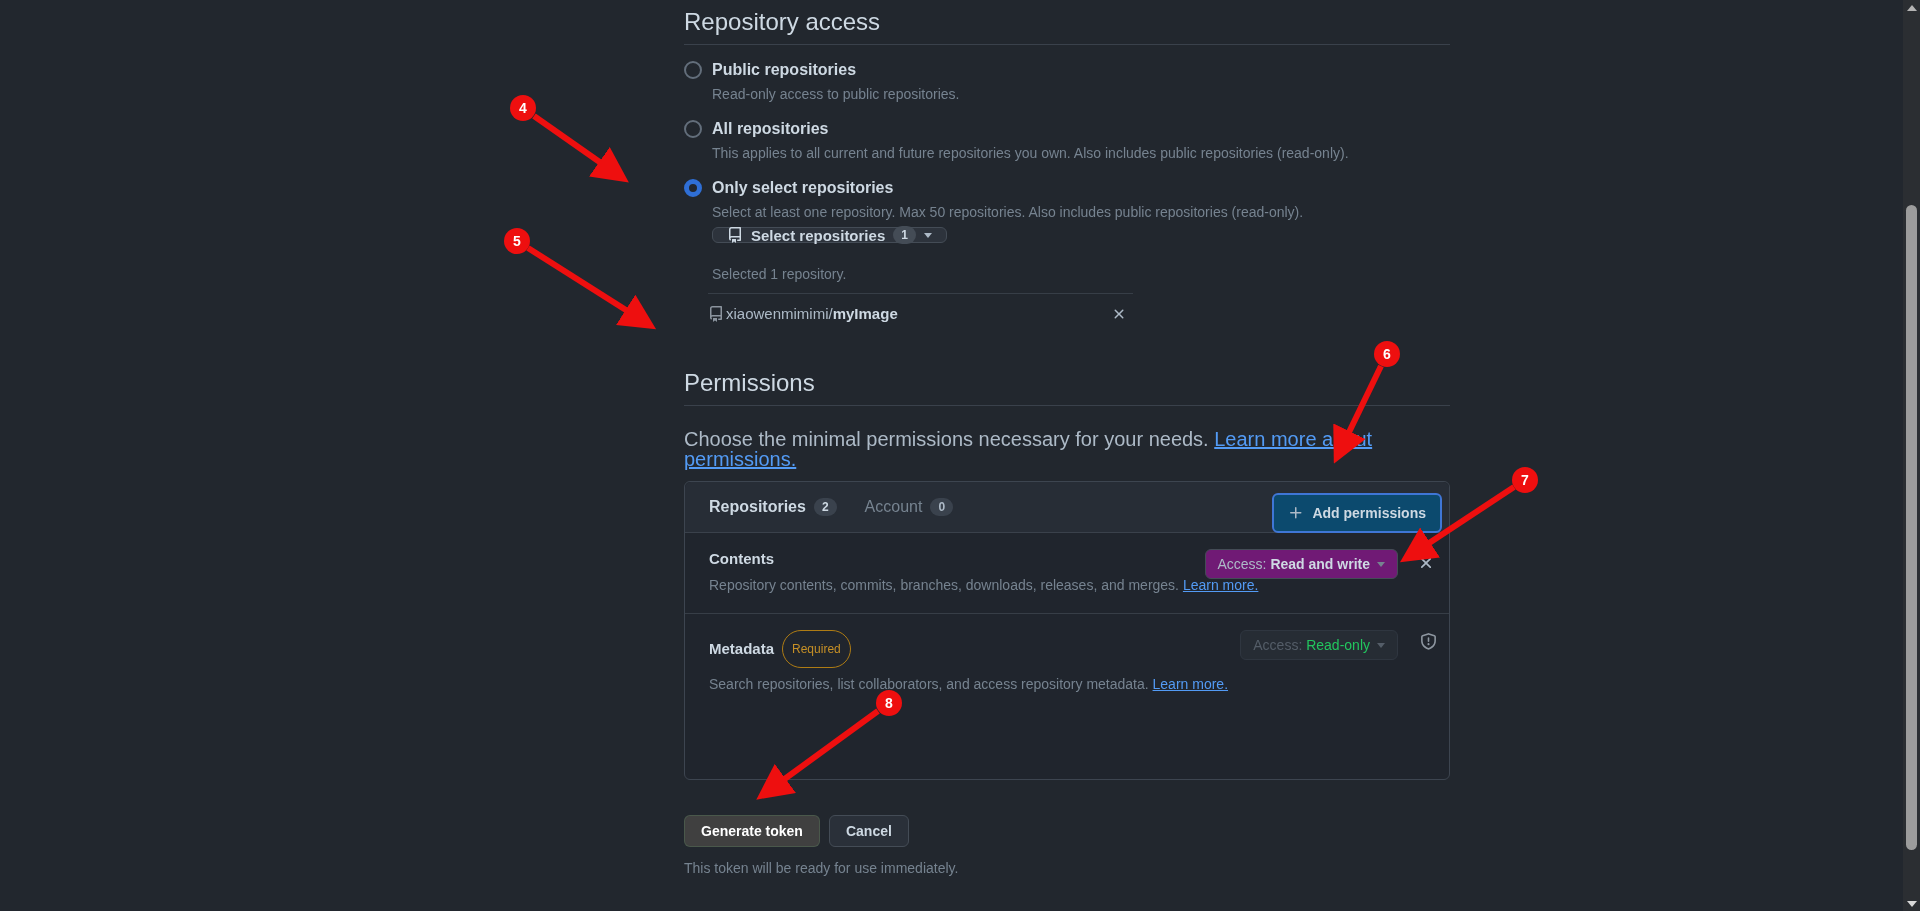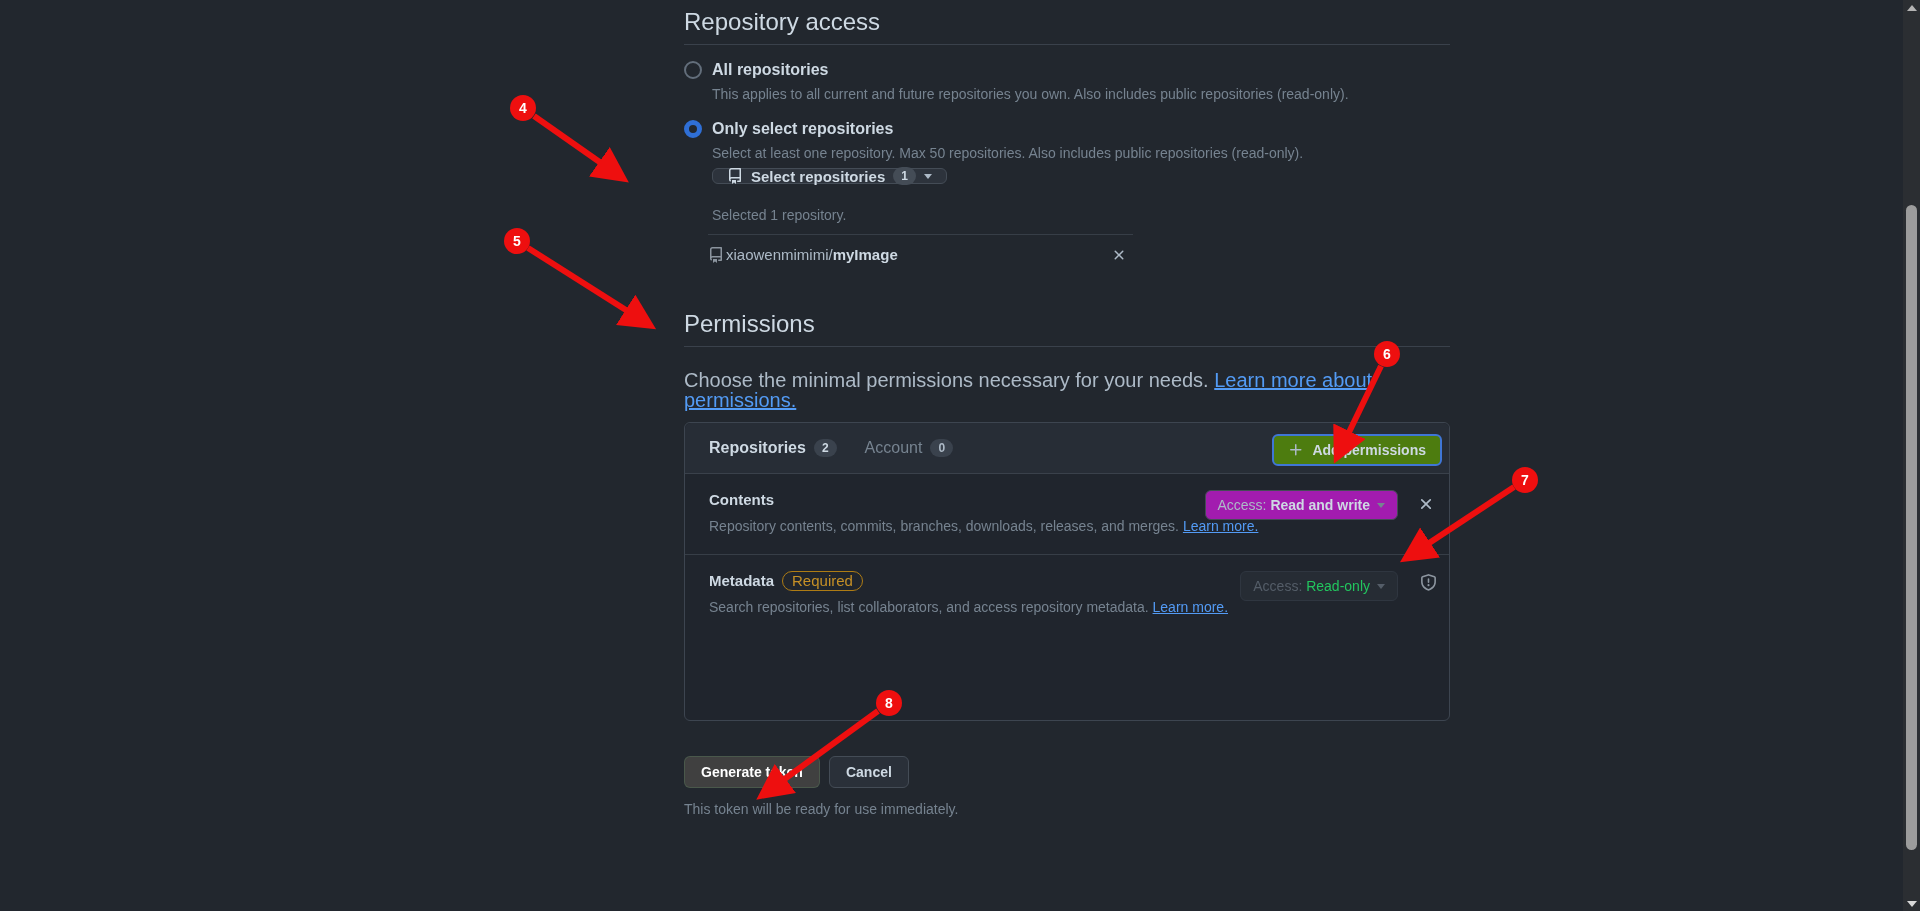--- a/index.html
+++ b/index.html
@@ -71,38 +71,38 @@
   .tab { display:flex; align-items:center; gap:8px; margin-right:28px; cursor:pointer; }
   .tab-label { font-size:16px; font-weight:700; color:#ced9e3; }
   .tab.inactive .tab-label { color:#768390; font-weight:400; }
   .tab-badge {
     background:#3a424d; color:#ced9e3; border-radius:20px;
     font-size:12px; font-weight:600; padding:2px 8px;
   }
   .tab.inactive .tab-badge { color:#adbac7; }
   .add-perm-btn {
     position:absolute; right:7px; top:11px;
-    height:32px; padding:0 14px; display:flex; align-items:center; gap:8px;
-    background:#4d7c0f; border:2px solid #3f76d6; border-radius:6px;
+    height:40px; padding:0 14px; display:flex; align-items:center; gap:8px;
+    background:#0c4a6e; border:2px solid #3f76d6; border-radius:6px;
     font-size:14px; font-weight:700; color:#ced9e3; cursor:pointer;
   }
   .add-perm-btn .octicon { color:#adbac7; }
 
   .perm-row { position:relative; height:80px; padding:16px 24px 0 24px; }
   .perm-row + .perm-row { border-top:1px solid #373e47; }
   .perm-row-title { font-size:15px; font-weight:700; color:#ced9e3; line-height:20px; display:flex; align-items:center; gap:8px; }
   .required-pill {
     border:1px solid #ae7c14; color:#c69026; border-radius:20px;
-    font-size:15px; font-weight:400; padding:1px 9px; line-height:16px;
+    font-size:12px; font-weight:400; padding:10px 9px; line-height:16px;
   }
   .perm-row-desc { margin-top:6px; font-size:14px; color:#768390; line-height:20px; }
   .access-btn {
     position:absolute; right:51px; top:16px;
     height:30px; padding:0 12px; display:flex; align-items:center; gap:7px;
-    background:#a21caf; border:1px solid #444c56; border-radius:6px;
+    background:#701a75; border:1px solid #444c56; border-radius:6px;
     font-size:14px; color:#adbac7; cursor:pointer;
   }
   .access-btn b { color:#ced9e3; }
   .access-btn .caret { border-top-color:#768390; }
   .access-btn.disabled { background:#262c34; border-color:#2f3640; color:#545d68; cursor:default; }
   .access-btn.disabled b { color:#22c55e; font-weight:400; }
   .access-btn.disabled .caret { border-top-color:#545d68; }
   .row-x { position:absolute; right:14px; top:21px; color:#adbac7; cursor:pointer; }
   .row-shield { position:absolute; right:12px; top:19px; color:#8d96a0; }
 
@@ -133,20 +133,27 @@
 
   .octicon { display:inline-block; flex:0 0 auto; }
 </style>
 </head>
 <body>
 
 <div class="main-col">
 
   <h2 class="section-title" id="repo-access-title">Repository access</h2>
 
+  <div class="option">
+    <div class="opt-head">
+      <span class="radio"></span>
+      <span class="opt-label">Public repositories</span>
+    </div>
+    <div class="opt-desc">Read-only access to public repositories.</div>
+  </div>
 
   <div class="option">
     <div class="opt-head">
       <span class="radio"></span>
       <span class="opt-label">All repositories</span>
     </div>
     <div class="opt-desc">This applies to all current and future repositories you own. Also includes public repositories (read-only).</div>
   </div>
 
   <div class="option">

